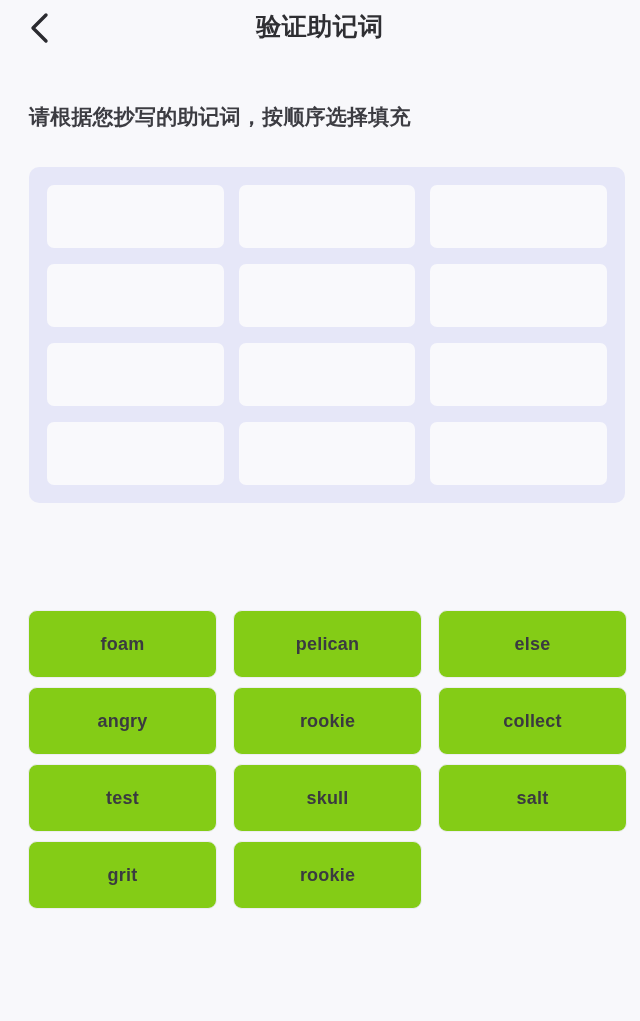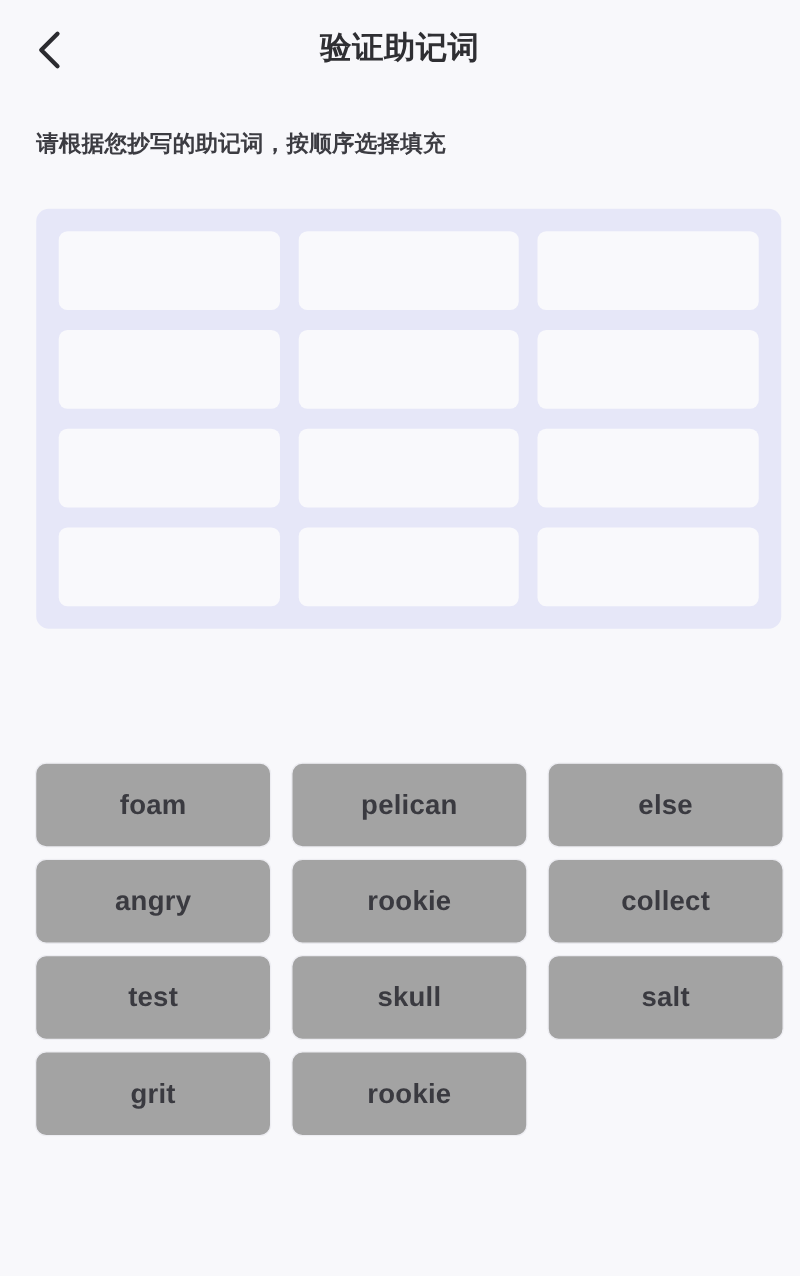--- a/index.html
+++ b/index.html
@@ -17,21 +17,20 @@
   }
 
   
   .header {
     position: absolute;
     top: 0;
     left: 0;
     width: 640px;
     height: 62px;
     background: #f8f8fb;
-    margin-top: 12px;
   }
   .back-button {
     position: absolute;
     left: 8px;
     top: 0;
     width: 62px;
     height: 56px;
     display: flex;
     align-items: center;
     justify-content: center;
@@ -52,21 +51,21 @@
     font-weight: 700;
     color: #2f2f33;
     letter-spacing: 0.5px;
   }
 
   
   .subtitle {
     position: absolute;
     left: 29px;
     top: 103px;
-    font-size: 18px;
+    font-size: 21px;
     font-weight: 700;
     color: #3c3c42;
     letter-spacing: 0.2px;
     white-space: nowrap;
   }
 
   
   .slot-panel {
     position: absolute;
     left: 29px;
@@ -102,27 +101,27 @@
     top: 610px;
     width: 597px;
     display: grid;
     grid-template-columns: repeat(3, 189px);
     column-gap: 16px;
     row-gap: 9px;
   }
   .word-button {
     height: 68px;
     box-sizing: border-box;
-    background: #a3a3a3;
+    background: #84cc16;
     border: 1px solid #ededf2;
     border-radius: 9px;
     display: flex;
     align-items: center;
     justify-content: center;
-    font-size: 22px;
+    font-size: 18px;
     font-weight: 700;
     color: #3a3a40;
     letter-spacing: 0.2px;
     cursor: pointer;
     user-select: none;
   }
 </style>
 </head>
 <body>
 

